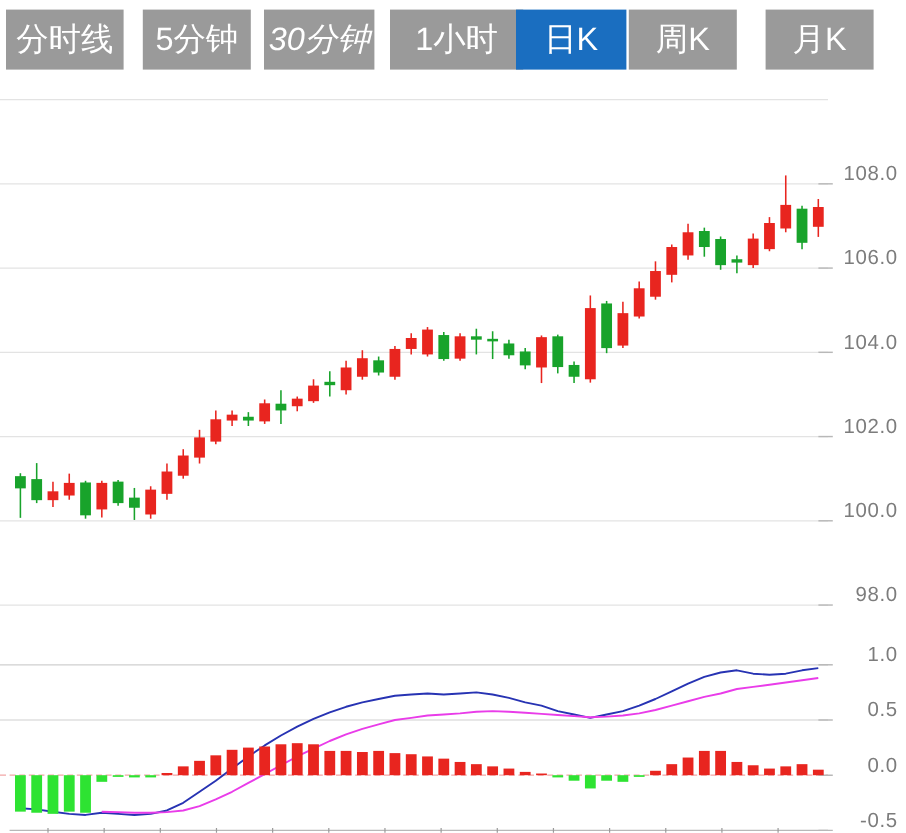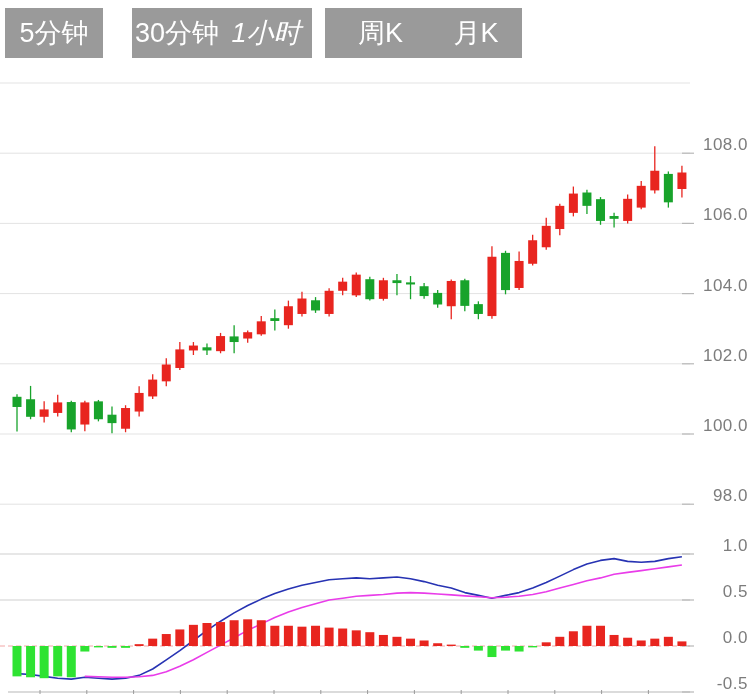--- a/index.html
+++ b/index.html
@@ -7,37 +7,39 @@
   .page{position:relative;width:755px;height:694px;background:#fff;}
   .tabbar{position:absolute;top:8px;left:0;width:755px;height:50px;}
   .tab{
     position:absolute;top:0;height:50px;border:none;margin:0;padding:0;
     background:var(--tab-bg,#9a9a9a);color:var(--tab-text,#ffffff);
     font-size:27px;line-height:50px;text-align:center;cursor:pointer;
     font-family:"Liberation Sans",sans-serif;
   }
   .tab.active{background:var(--tab-active-bg,#1a6ec0);}
   .tab:nth-child(1){left:5px;width:98px;}
-  .tab:nth-child(2){left:132px;width:90px;}
+  .tab:nth-child(2){left:119px;width:90px;}
   .tab:nth-child(3){left:220px;width:92px;font-style:italic;}
   .tab:nth-child(4){left:325px;width:111px;}
   .tab:nth-child(5){left:430px;width:92px;}
   .tab:nth-child(6){left:524px;width:90px;}
-  .tab:nth-child(7){left:638px;width:90px;margin-top:16px;}
+  .tab:nth-child(7){left:638px;width:90px;}
   #chart-canvas{position:absolute;top:0;left:0;}
   #chart-canvas text{font-family:"Liberation Sans",sans-serif;letter-spacing:0.5px;}
 </style>
 </head>
 <body>
 
 <div class="page">
   <div class="tabbar">
+    <button class="tab">分时线</button>
     <button class="tab">5分钟</button>
     <button class="tab">30分钟</button>
     <button class="tab">1小时</button>
+    <button class="tab active">日K</button>
     <button class="tab">周K</button>
     <button class="tab">月K</button>
   </div>
   <svg id="chart-canvas" width="755" height="694" viewBox="0 0 755 694">
       <g>
         <line x1="0" y1="83" x2="690" y2="83" stroke="#e3e3e3" stroke-width="1"></line>
         <line x1="0" y1="153.2" x2="690" y2="153.2" stroke="#e3e3e3" stroke-width="1"></line>
         <line x1="682" y1="153.2" x2="694" y2="153.2" stroke="#b8b8b8" stroke-width="1.2"></line>
         <text x="748" y="150.2" text-anchor="end" fill="#7c7c7c" font-size="17">108.0</text>
         <line x1="0" y1="223.4" x2="690" y2="223.4" stroke="#e3e3e3" stroke-width="1"></line>

